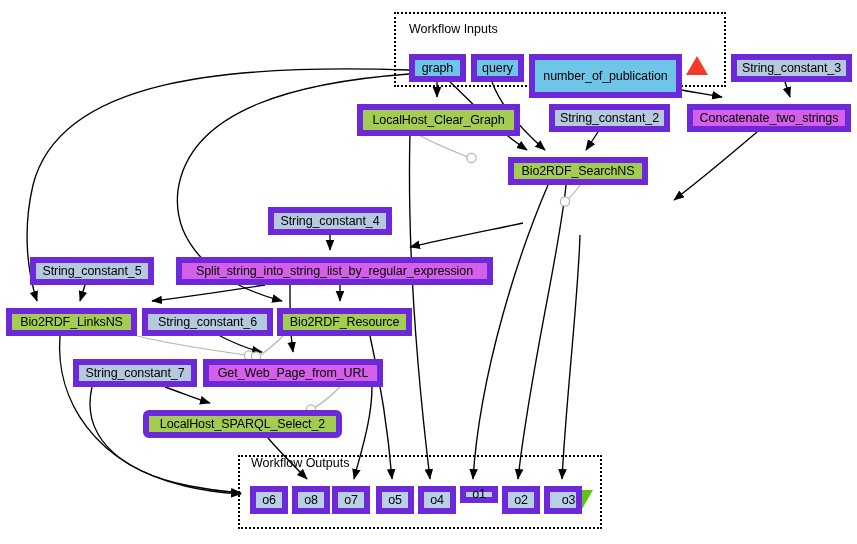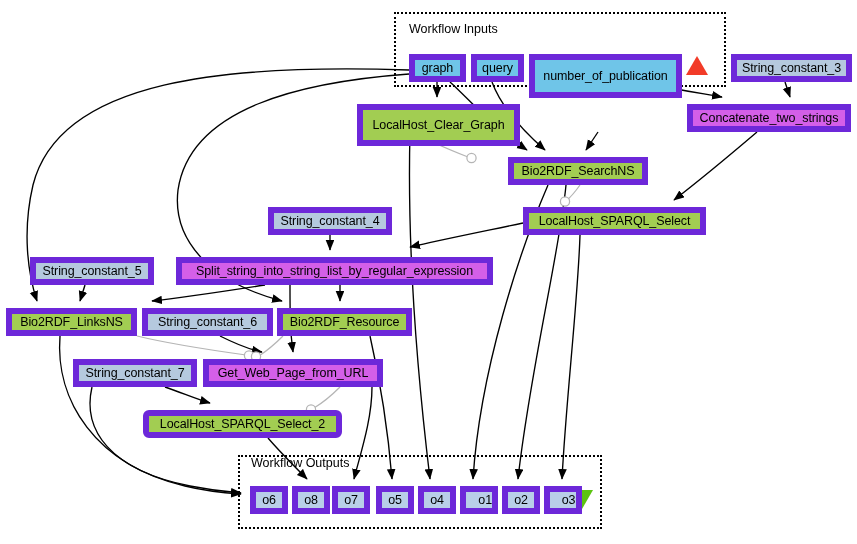--- a/index.html
+++ b/index.html
@@ -149,33 +149,33 @@
   <div class="node n-input" style="left:471px;top:54px;width:53px;height:28px;">
     <span>query</span>
   </div>
   <div class="node n-input" style="left:529px;top:54px;width:153px;height:44px;">
     <span>number_of_publication</span>
   </div>
   <div class="node n-const" style="left:731px;top:54px;width:121px;height:28px;">
     <span>String_constant_3</span>
   </div>
 
-  <div class="node n-proc" style="left:357px;top:104px;width:163px;height:42px;">
+  <div class="node n-proc" style="left:357px;top:104px;width:163px;height:32px;">
     <span>LocalHost_Clear_Graph</span>
+  </div>
+  <div class="node n-const" style="left:549px;top:104px;width:121px;height:28px;">
+    <span>String_constant_2</span>
   </div>
   <div class="node n-magenta" style="left:687px;top:104px;width:164px;height:28px;">
     <span>Concatenate_two_strings</span>
   </div>
 
   <div class="node n-proc" style="left:508px;top:157px;width:140px;height:28px;">
     <span>Bio2RDF_SearchNS</span>
   </div>
-  <div class="node n-proc" style="left:523px;top:207px;width:183px;height:28px;">
-    <span>LocalHost_SPARQL_Select</span>
-  </div>
 
   <div class="node n-const" style="left:268px;top:207px;width:124px;height:28px;">
     <span>String_constant_4</span>
   </div>
   <div class="node n-magenta" style="left:176px;top:257px;width:317px;height:28px;">
     <span>Split_string_into_string_list_by_regular_expression</span>
   </div>
 
   <div class="node n-const" style="left:30px;top:257px;width:124px;height:28px;">
     <span>String_constant_5</span>
@@ -208,21 +208,21 @@
   </div>
   <div class="node n-output" style="left:332px;top:486px;width:38px;height:28px;">
     <span>o7</span>
   </div>
   <div class="node n-output" style="left:376px;top:486px;width:38px;height:28px;">
     <span>o5</span>
   </div>
   <div class="node n-output" style="left:418px;top:486px;width:38px;height:28px;">
     <span>o4</span>
   </div>
-  <div class="node n-output" style="left:460px;top:486px;width:38px;height:28px;justify-content:flex-end;">
+  <div class="node n-output" style="left:460px;top:486px;width:38px;height:17px;">
     <span>o1</span>
   </div>
   <div class="node n-output" style="left:502px;top:486px;width:38px;height:28px;">
     <span>o2</span>
   </div>
   <div class="node n-output" style="left:544px;top:486px;width:38px;height:28px;padding-left:11px;">
     <span>o3</span>
   </div>
 
 </div>

